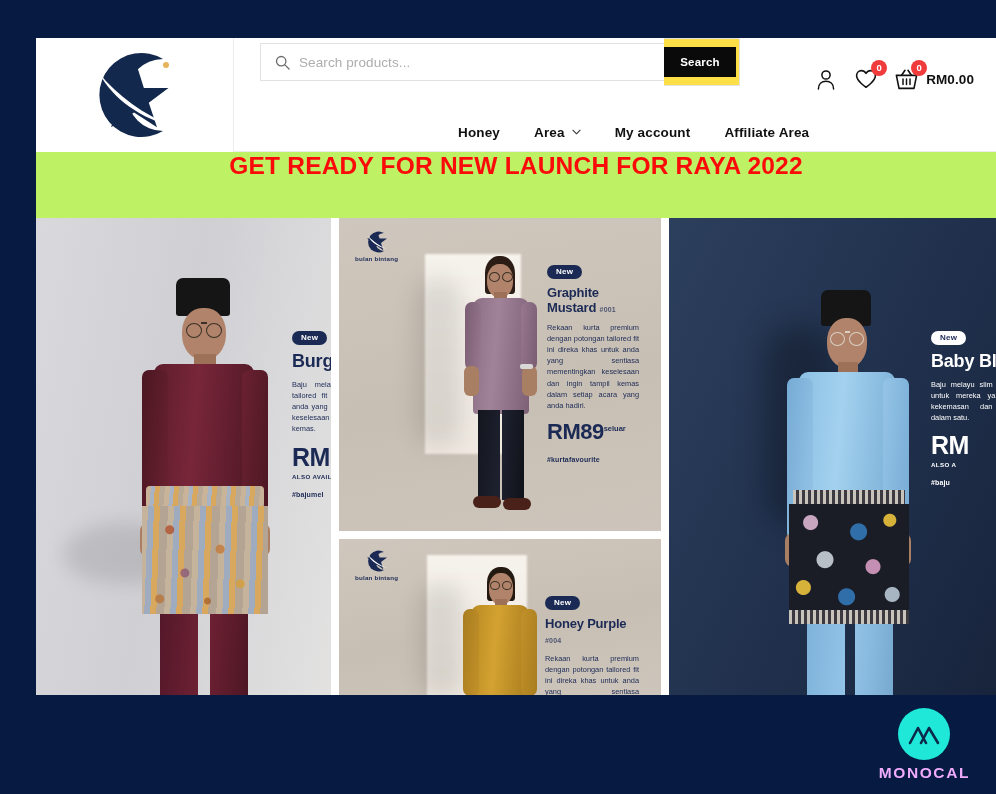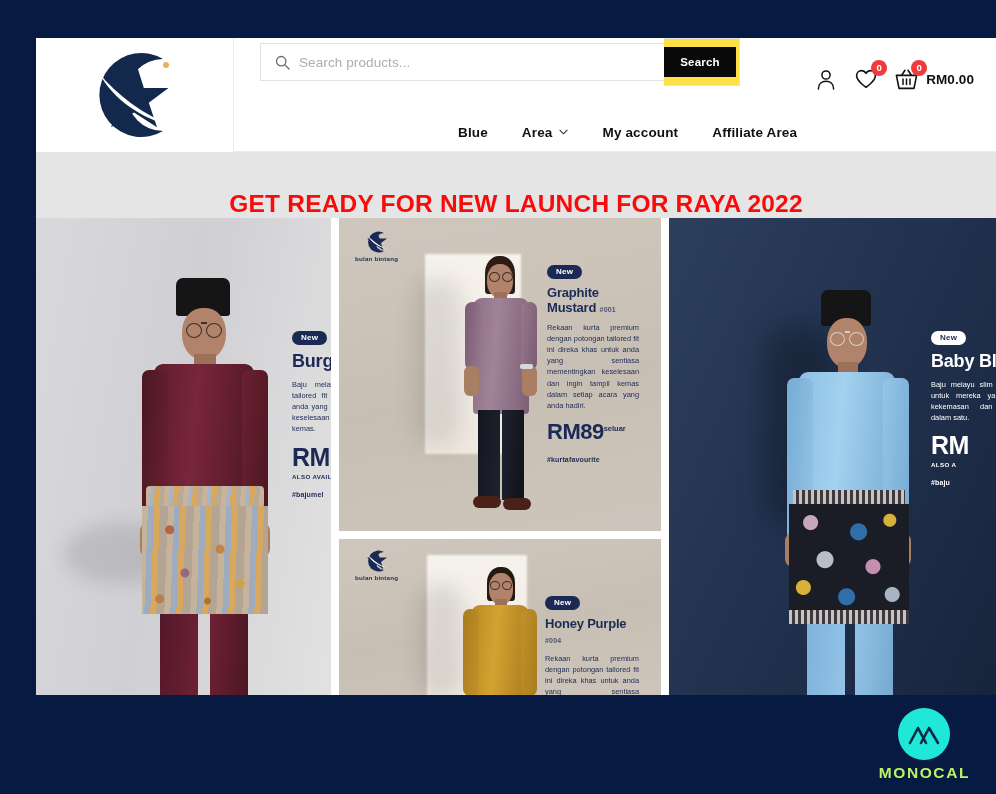--- a/index.html
+++ b/index.html
@@ -83,21 +83,21 @@
     font-size: 13.5px; font-weight: 700; color: #111;
     padding: 0 20px 0 0; margin-right: 14px; cursor:pointer;
     display:flex; align-items:center; gap:7px; letter-spacing: .15px;
   }
   .nav-item:last-child { margin-right:0; }
   .caret { width:9px; height:6px; display:block; opacity:.85; }
 
   .header-rule { position:absolute; left:0; right:0; bottom:0; height:1px; background:#ececec; }
 
   
-  .headline-wrap { height: 66px; display:flex; align-items:flex-end; justify-content:center; background:#e5e5e5; }
+  .headline-wrap { height: 66px; display:flex; align-items:flex-start; justify-content:center; background:#bef264; }
   .headline {
     color: #fb0a0a; font-size: 24.5px; font-weight: 800;
     letter-spacing: .2px; white-space: nowrap;
   }
 
   
   .gallery { display: flex; gap: 8px; height: 478px; background:#fff; }
   .col { position: relative; overflow: hidden; }
   .col-left  { width: 295px; }
   .col-mid   { width: 322px; display:flex; flex-direction:column; gap:8px; }
@@ -160,21 +160,21 @@
 
   
   .monocal {
     position:absolute; right: 26px; bottom: 12px;
     display:flex; flex-direction:column; align-items:center; gap:4px;
   }
   .mono-circle {
     width:52px; height:52px; border-radius:50%; background:#1fe8d8;
     display:flex; align-items:center; justify-content:center;
   }
-  .mono-word { color:#bef264; font-size:15.5px; font-weight:700; letter-spacing:1.6px; }
+  .mono-word { color:#f0abfc; font-size:15.5px; font-weight:700; letter-spacing:1.6px; }
 </style>
 </head>
 <body>
 
 <div class="page">
 
   <div class="site">
 
     <div class="header">
 
@@ -228,21 +228,21 @@
               </svg>
               <span class="badge">0</span>
             </div>
             <span class="cart-total">RM0.00</span>
           </div>
 
         </div>
 
         <div class="nav">
           <div class="nav-item">
-            <span>Blue</span>
+            <span>Honey</span>
           </div>
           <div class="nav-item">
             <span>Area</span>
             <svg class="caret" viewBox="0 0 10 6">
               <path d="M1 1 L5 5 L9 1" fill="none" stroke="#111" stroke-width="1.2" stroke-linecap="round" stroke-linejoin="round"></path>
             </svg>
           </div>
           <div class="nav-item">
             <span>My account</span>
           </div>

